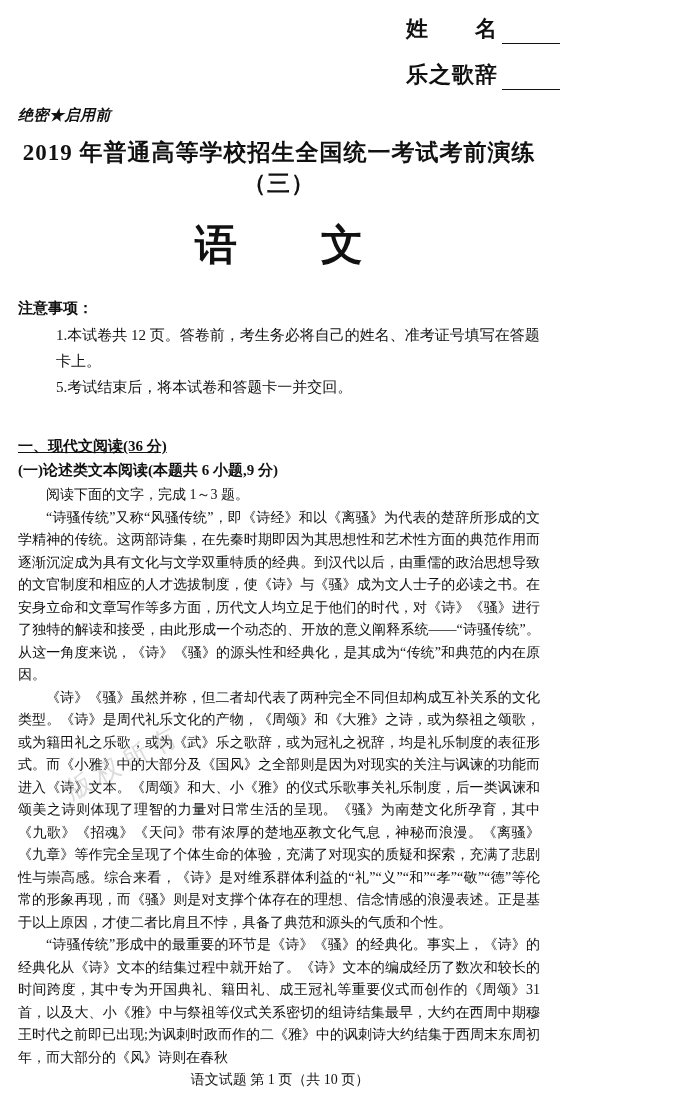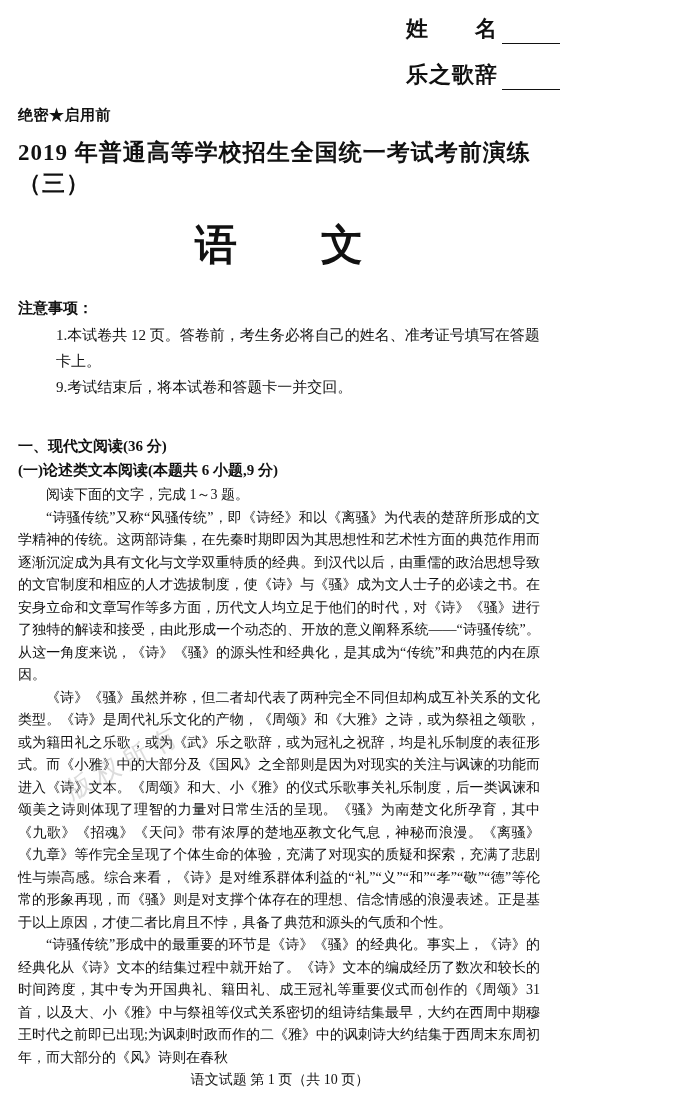--- a/index.html
+++ b/index.html
@@ -38,23 +38,24 @@
     flex: 1;
     border-bottom: 1.5px solid #111;
     height: 26px;
     margin-left: 4px;
   }
   .secret {
     font-size: 15px;
     font-weight: bold;
     margin-top: 4px;
     letter-spacing: 0.5px;
+    font-style: italic;
   }
   .exam-title {
-    text-align: left;
+    text-align: center;
     font-size: 23px;
     font-weight: bold;
     margin: 12px 0 0 0;
     letter-spacing: 1px;
   }
   .subject-title {
     text-align: center;
     font-size: 42px;
     font-weight: bold;
     margin: 18px 0 26px 0;
@@ -69,20 +70,21 @@
   .notice-item {
     font-size: 15px;
     padding-left: 38px;
     line-height: 26px;
   }
   .content { margin-top: 34px; }
   .section-title {
     font-size: 15px;
     font-weight: bold;
     line-height: 24px;
+    text-decoration: underline;
   }
   .subsection-title {
     font-size: 15px;
     font-weight: bold;
     line-height: 24px;
   }
   .instruction {
     font-size: 14px;
     text-indent: 2em;
     margin: 2px 0 0 0;
@@ -133,21 +135,21 @@
 
   <div class="secret">绝密★启用前</div>
 
   <h1 class="exam-title">2019 年普通高等学校招生全国统一考试考前演练（三）</h1>
 
   <h2 class="subject-title">语　　文</h2>
 
   <div class="notice">
     <div class="notice-title">注意事项：</div>
     <div class="notice-item">1.本试卷共 12 页。答卷前，考生务必将自己的姓名、准考证号填写在答题卡上。</div>
-    <div class="notice-item">9.考试结束后，将本试卷和答题卡一并交回。</div>
+    <div class="notice-item">5.考试结束后，将本试卷和答题卡一并交回。</div>
   </div>
 
   <div class="content">
     <div class="section-title">一、现代文阅读(36 分)</div>
     <div class="subsection-title">(一)论述类文本阅读(本题共 6 小题,9 分)</div>
     <p class="instruction">阅读下面的文字，完成 1～3 题。</p>
     <p class="para">“诗骚传统”又称“风骚传统”，即《诗经》和以《离骚》为代表的楚辞所形成的文学精神的传统。这两部诗集，在先秦时期即因为其思想性和艺术性方面的典范作用而逐渐沉淀成为具有文化与文学双重特质的经典。到汉代以后，由重儒的政治思想导致的文官制度和相应的人才选拔制度，使《诗》与《骚》成为文人士子的必读之书。在安身立命和文章写作等多方面，历代文人均立足于他们的时代，对《诗》《骚》进行了独特的解读和接受，由此形成一个动态的、开放的意义阐释系统——“诗骚传统”。从这一角度来说，《诗》《骚》的源头性和经典化，是其成为“传统”和典范的内在原因。</p>
     <p class="para">《诗》《骚》虽然并称，但二者却代表了两种完全不同但却构成互补关系的文化类型。《诗》是周代礼乐文化的产物，《周颂》和《大雅》之诗，或为祭祖之颂歌，或为籍田礼之乐歌，或为《武》乐之歌辞，或为冠礼之祝辞，均是礼乐制度的表征形式。而《小雅》中的大部分及《国风》之全部则是因为对现实的关注与讽谏的功能而进入《诗》文本。《周颂》和大、小《雅》的仪式乐歌事关礼乐制度，后一类讽谏和颂美之诗则体现了理智的力量对日常生活的呈现。《骚》为南楚文化所孕育，其中《九歌》《招魂》《天问》带有浓厚的楚地巫教文化气息，神秘而浪漫。《离骚》《九章》等作完全呈现了个体生命的体验，充满了对现实的质疑和探索，充满了悲剧性与崇高感。综合来看，《诗》是对维系群体利益的“礼”“义”“和”“孝”“敬”“德”等伦常的形象再现，而《骚》则是对支撑个体存在的理想、信念情感的浪漫表述。正是基于以上原因，才使二者比肩且不悖，具备了典范和源头的气质和个性。</p>
     <p class="para">“诗骚传统”形成中的最重要的环节是《诗》《骚》的经典化。事实上，《诗》的经典化从《诗》文本的结集过程中就开始了。《诗》文本的编成经历了数次和较长的时间跨度，其中专为开国典礼、籍田礼、成王冠礼等重要仪式而创作的《周颂》31 首，以及大、小《雅》中与祭祖等仪式关系密切的组诗结集最早，大约在西周中期穆王时代之前即已出现;为讽刺时政而作的二《雅》中的讽刺诗大约结集于西周末东周初年，而大部分的《风》诗则在春秋</p>
   </div>

